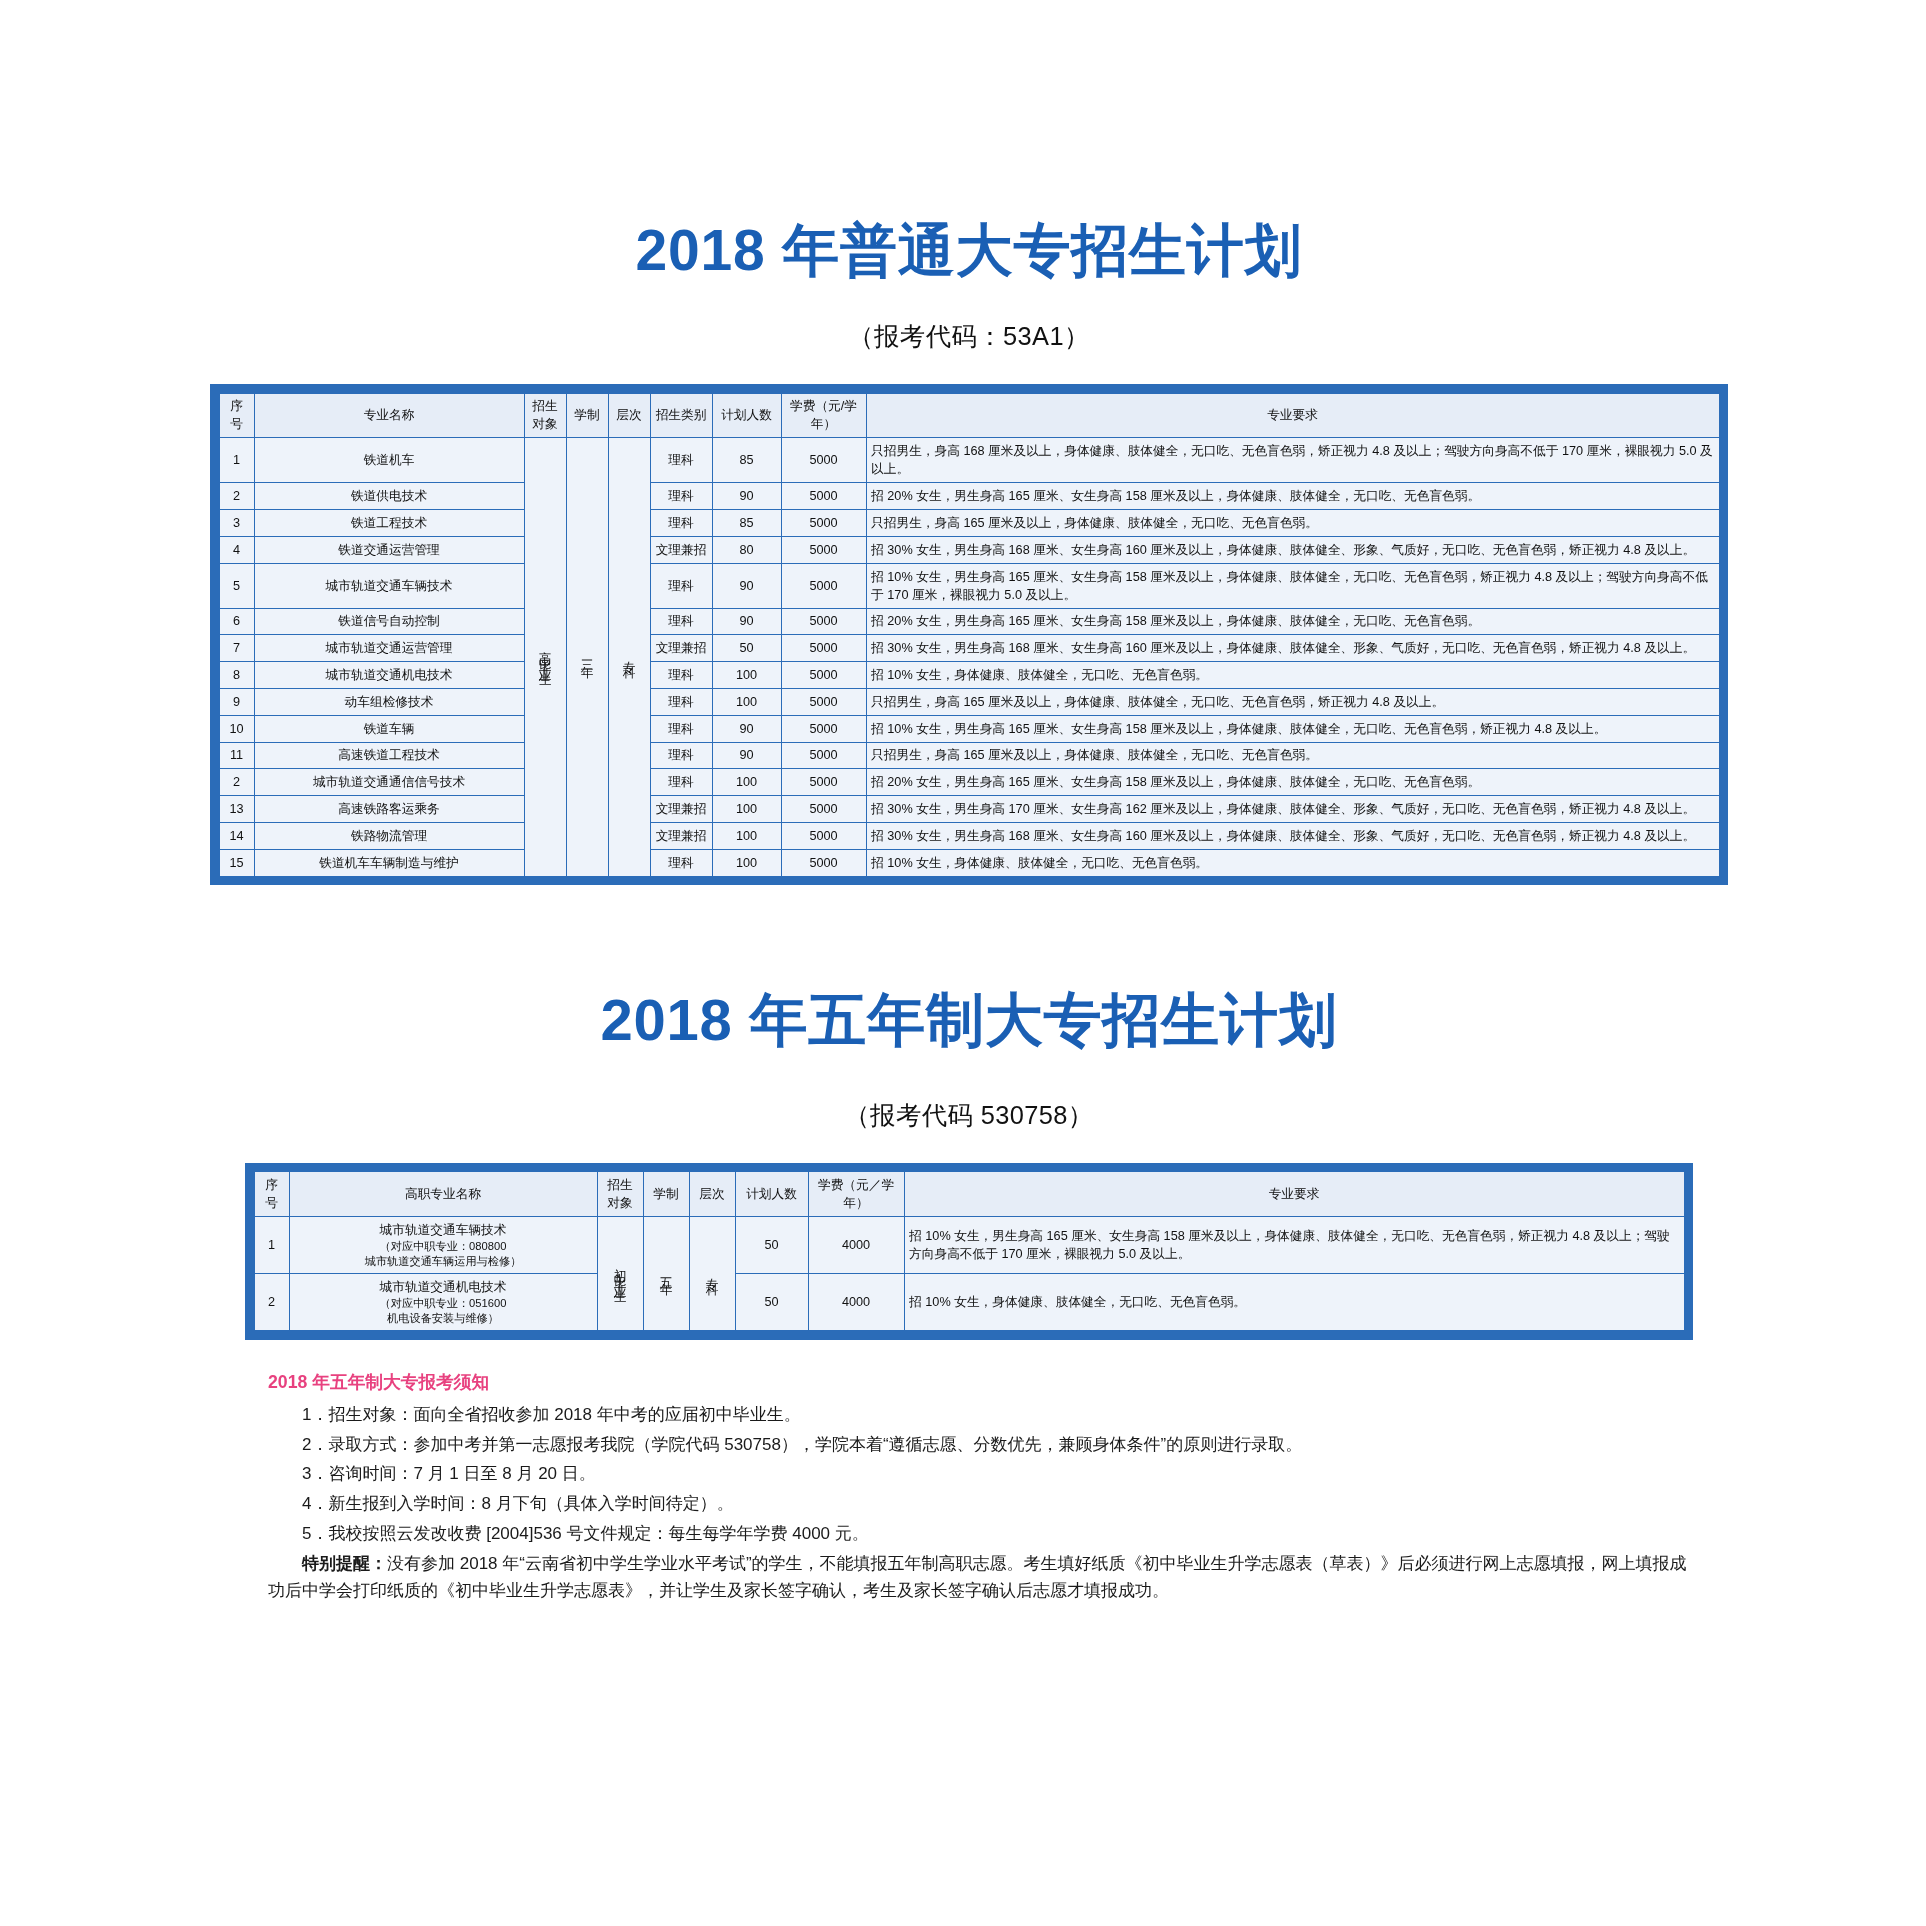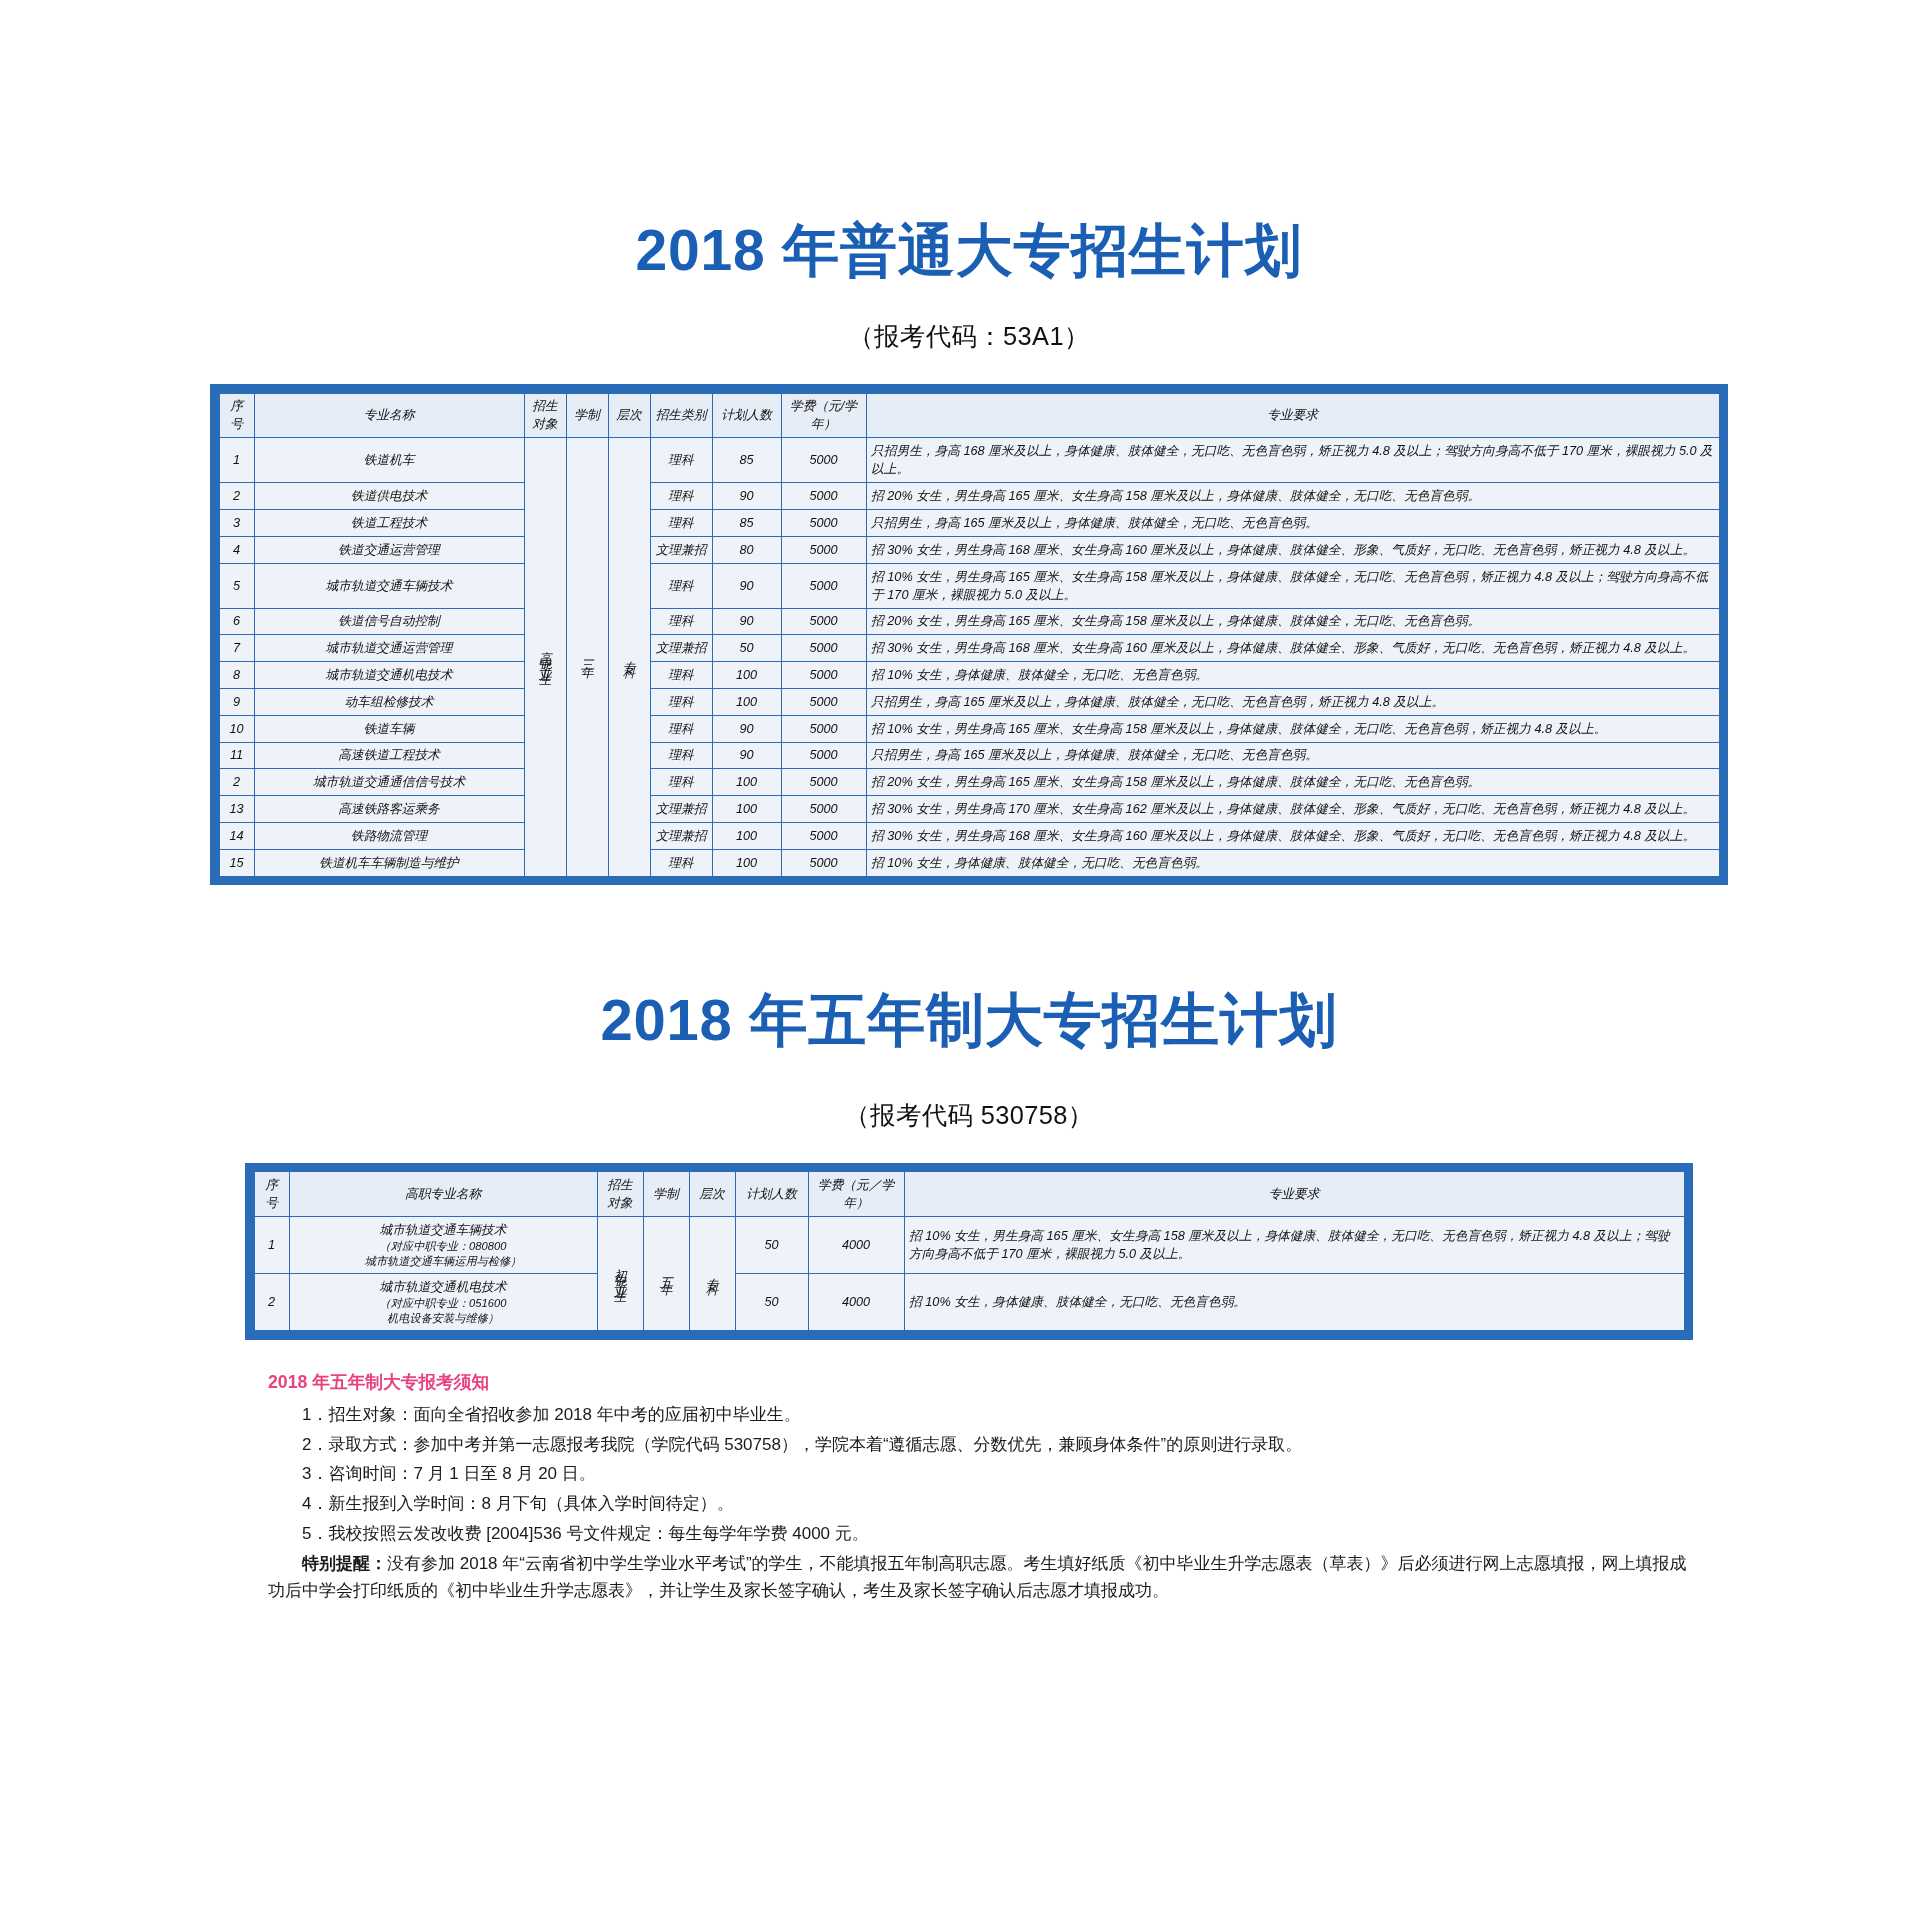--- a/index.html
+++ b/index.html
@@ -54,21 +54,20 @@
   }
   #table2-wrap {
     width: 1448px;
     margin-top: 30px;
   }
   table.plan {
     border-collapse: collapse;
     width: 100%;
     table-layout: fixed;
     background: #e5e5e5;
-    font-style: italic;
   }
   table.plan th, table.plan td {
     border: 0.8px solid #2b6cb8;
     background: #eef3fa;
     color: #111111;
     font-size: 12.7px;
     line-height: 1.42;
     padding: 3.9px 4.6px;
     vertical-align: middle;
     box-sizing: border-box;

